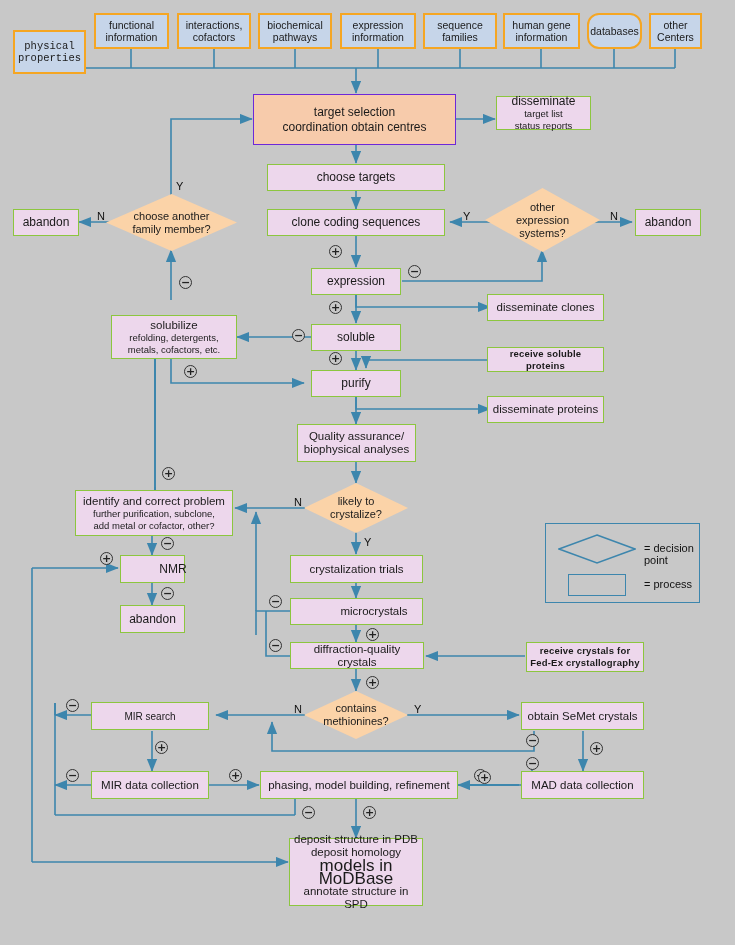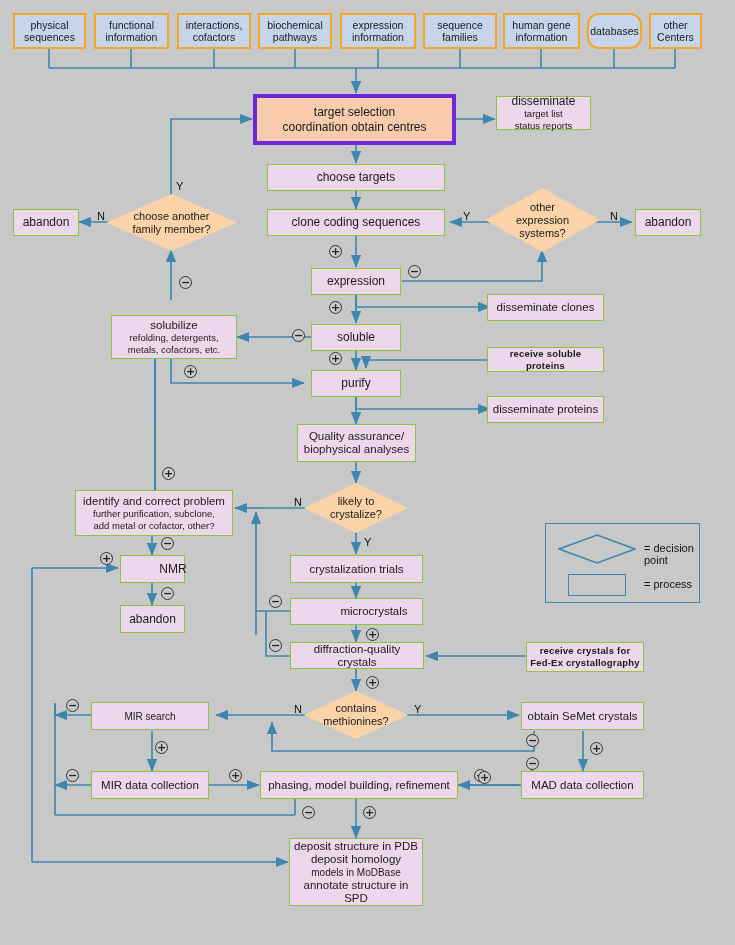--- a/index.html
+++ b/index.html
@@ -29,21 +29,21 @@
     padding: 2px 3px;
   }
   .box.blue {
     background: #c6d5e9;
     border: 2px solid #f5a623;
     font-size: 10.5px;
     line-height: 12.5px;
   }
   .box.peach {
     background: #f7cbab;
-    border: 4px solid #6d28d9;
+    border: 1px solid #6d28d9;
     font-size: 12px;
     line-height: 15px;
     text-align: center;
   }
   .box .sub { font-size: 9.5px; line-height: 11.5px; }
   .box.bold { font-weight: bold; font-size: 9.5px; line-height: 12px; letter-spacing:0.2px;}
 
   
   .diamond {
     position: absolute;
@@ -209,23 +209,23 @@
 
     <path d="M519,785 L460,785"></path>
 
     <path d="M32,568 L32,862"></path>
     <path d="M32,862 L288,862" marker-end="url(#ah)"></path>
 
     <path d="M356,799 L356,838" marker-end="url(#ah)"></path>
   </g>
 </svg>
 
-<div class="node box blue" style="left:13px;top:13px;width:73px;height:36px;">
+<div class="node box blue" style="left:13px;top:30px;width:73px;height:44px;font-family:Liberation Mono, monospace;">
   <span>physical</span>
-  <span>sequences</span>
+  <span>properties</span>
 </div>
 <div class="node box blue" style="left:94px;top:13px;width:75px;height:36px;">
   <span>functional</span>
   <span>information</span>
 </div>
 <div class="node box blue" style="left:177px;top:13px;width:74px;height:36px;">
   <span>interactions,</span>
   <span>cofactors</span>
 </div>
 <div class="node box blue" style="left:258px;top:13px;width:74px;height:36px;">
@@ -394,21 +394,21 @@
   <span style="font-size:11.5px">phasing, model building, refinement</span>
 </div>
 
 <div class="node box" style="left:521px;top:771px;width:123px;height:28px;">
   <span style="font-size:11.5px">MAD data collection</span>
 </div>
 
 <div class="node box" style="left:289px;top:838px;width:134px;height:68px;">
   <span style="font-size:11.5px">deposit structure in PDB</span>
   <span style="font-size:11.5px">deposit homology</span>
-  <span style="font-size:10px">models in MoDBase</span>
+  <span style="font-size:17px">models in MoDBase</span>
   <span style="font-size:11.5px">annotate structure in SPD</span>
 </div>
 
 <div class="lbl" style="left:176px;top:180px;">Y</div>
 <div class="lbl" style="left:97px;top:210px;">N</div>
 <div class="lbl" style="left:463px;top:210px;">Y</div>
 <div class="lbl" style="left:610px;top:210px;">N</div>
 <div class="lbl" style="left:294px;top:496px;">N</div>
 <div class="lbl" style="left:364px;top:536px;">Y</div>
 <div class="lbl" style="left:294px;top:703px;">N</div>

